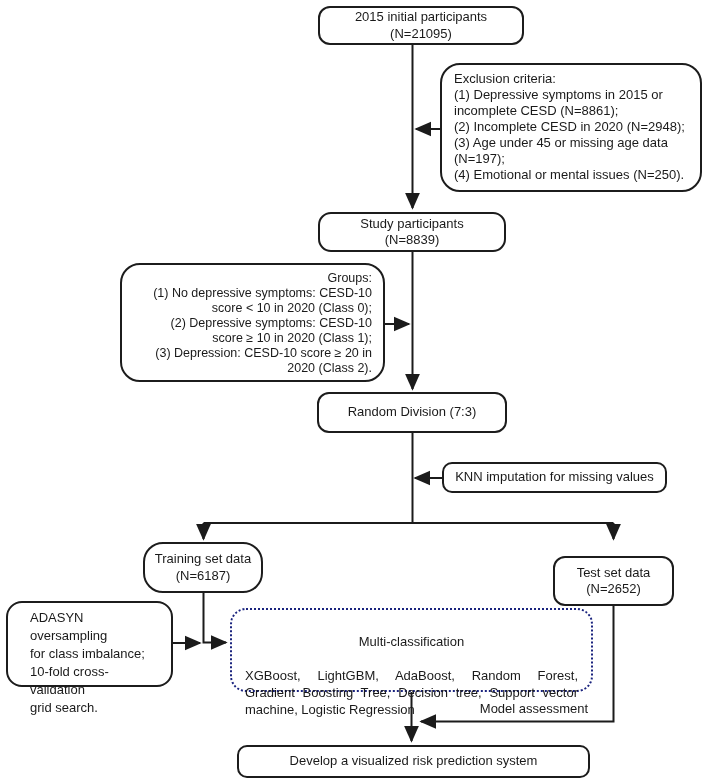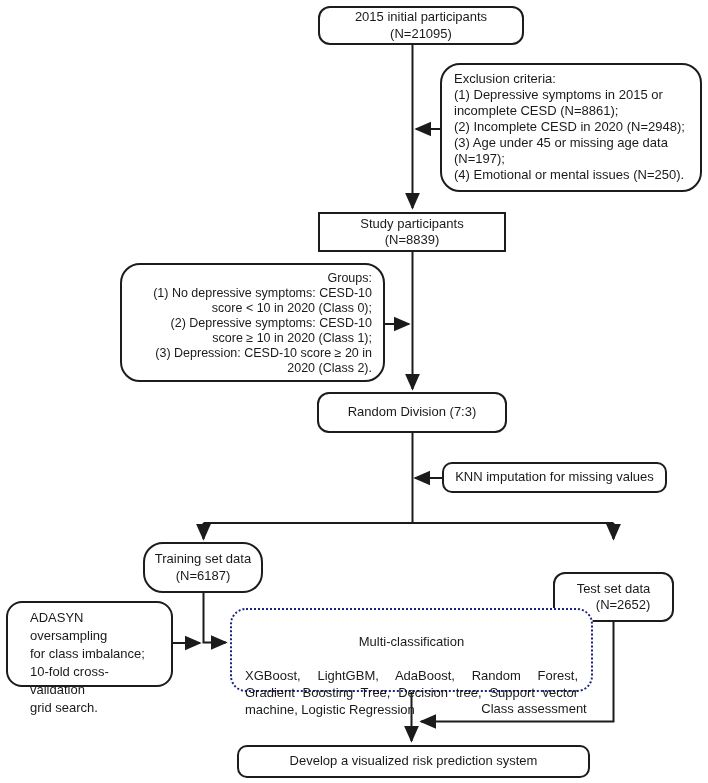--- a/index.html
+++ b/index.html
@@ -38,26 +38,26 @@
     display: flex;
     align-items: center;
     justify-content: center;
     text-align: center;
   }
   .node.blocky {
     text-align: left;
   }
   #n-initial   { left: 318px; top: 6px;   width: 206px; height: 39px;  border-radius: 12px; }
   #n-exclusion { left: 440px; top: 63px;  width: 262px; height: 129px; border-radius: 20px; padding: 6px 12px; line-height: 16px; }
-  #n-study     { left: 318px; top: 212px; width: 188px; height: 40px;  border-radius: 0; }
+  #n-study     { left: 318px; top: 212px; width: 188px; height: 40px;  border-radius: 13px; }
   #n-groups    { left: 120px; top: 263px; width: 265px; height: 119px; border-radius: 20px; padding: 6px 11px; font-size: 12.5px; line-height: 15px; text-align: right; }
   #n-random    { left: 317px; top: 392px; width: 190px; height: 41px;  border-radius: 12px; text-align: right; }
   #n-knn       { left: 442px; top: 462px; width: 225px; height: 31px;  border-radius: 10px; }
   #n-training  { left: 143px; top: 542px; width: 120px; height: 51px;  border-radius: 20px; }
-  #n-test      { left: 553px; top: 572px; width: 121px; height: 50px;  border-radius: 12px; text-align: right; }
+  #n-test      { left: 553px; top: 556px; width: 121px; height: 50px;  border-radius: 12px; }
   #n-adasyn    { left: 6px;   top: 601px; width: 167px; height: 86px;  border-radius: 16px; padding: 6px 22px; line-height: 18px; }
   #n-multi     { left: 230px; top: 608px; width: 363px; height: 84px;  border-radius: 16px; padding: 6px 13px; line-height: 17px; }
   #n-develop   { left: 237px; top: 745px; width: 353px; height: 33px;  border-radius: 10px; }
   #n-multi {
     border-style: dotted;
     border-color: #1a237e;
     border-width: 2px;
   }
   .multi-title {
     text-align: center;
@@ -142,15 +142,15 @@
 10-fold cross-validation
 grid search.</div>
 
   <div class="node blocky" id="n-multi">
     <div class="multi-title">Multi-classification</div>
     <div class="multi-body">XGBoost, LightGBM, AdaBoost, Random Forest, Gradient Boosting Tree, Decision tree, Support vector machine, Logistic Regression</div>
   </div>
 
   <div class="node centered" id="n-develop">Develop a visualized risk prediction system</div>
 
-  <div class="float-label">Class assessment</div>
+  <div class="float-label">Model assessment</div>
 
 </div>
 
 </body></html>

